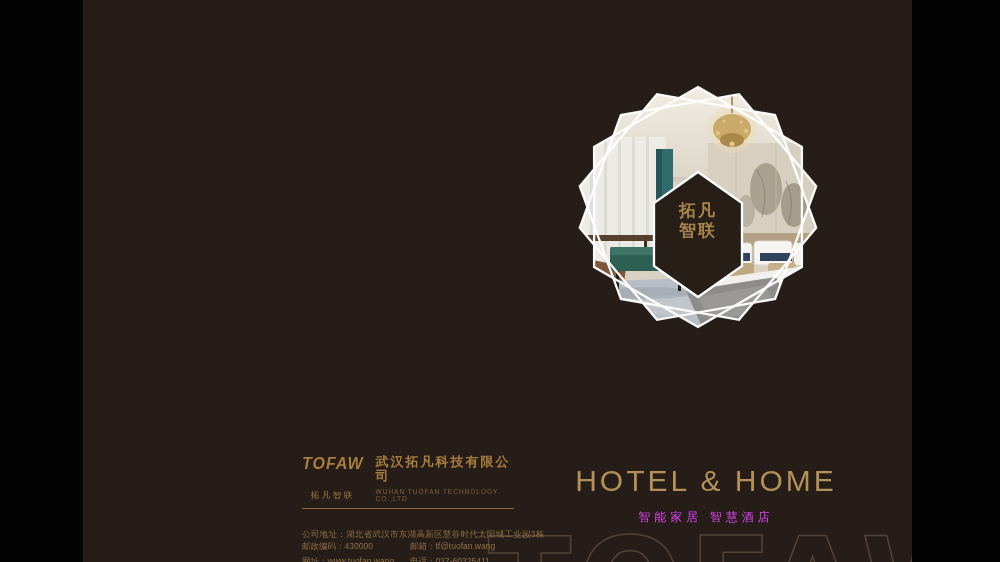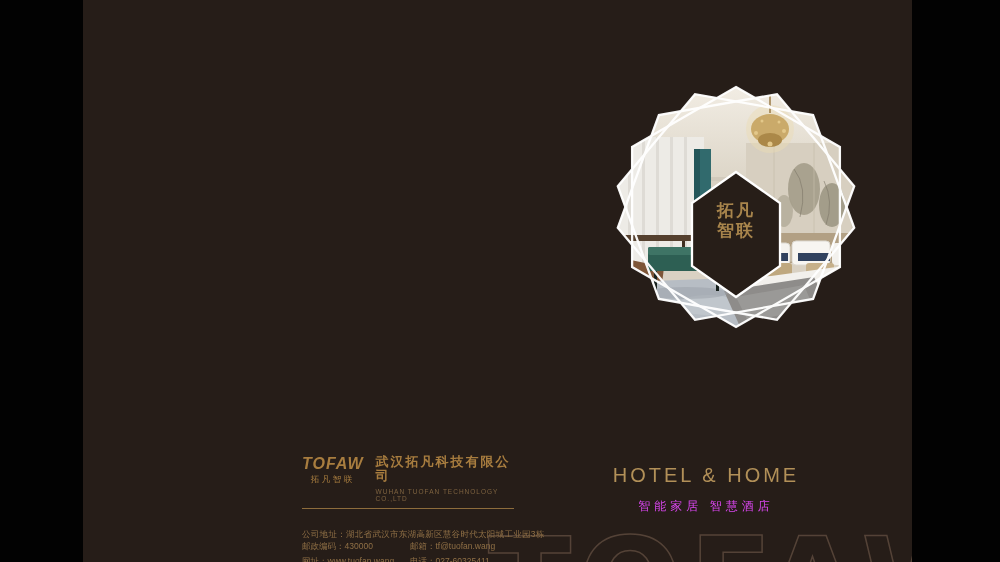--- a/index.html
+++ b/index.html
@@ -16,43 +16,43 @@
   
   .watermark {
     position:absolute; left:488px; top:521px; z-index:5;
     font-family:"DejaVu Sans", sans-serif;
     font-size:122px; font-weight:700; letter-spacing:7px; line-height:1;
     color:transparent; -webkit-text-stroke:1.5px #574539;
     white-space:nowrap; opacity:.95;
   }
 
   
-  .emblem { position:absolute; left:608px; top:85px; width:256px; height:250px; z-index:10; }
+  .emblem { position:absolute; left:570px; top:85px; width:256px; height:250px; z-index:10; }
   .emblem svg { display:block; }
   .emblem-center-text { font-family:"Liberation Sans", sans-serif; font-weight:bold; }
 
   
   .tagline { position:absolute; left:558px; top:464px; width:296px; text-align:center; z-index:10; }
   .tagline-title {
-    font-size:20px; font-weight:400; letter-spacing:3px;
+    font-size:30px; font-weight:400; letter-spacing:3px;
     color:#b29058; white-space:nowrap;
   }
   .tagline-sub {
     margin-top:11px; font-size:12px; letter-spacing:4px; color:#d946ef; white-space:nowrap;
   }
 
   
   .company { position:absolute; left:302px; top:456px; width:220px; color:#8f6f45; z-index:10; }
   .company-head { display:flex; align-items:flex-start; gap:12px; }
   .logo-block { text-align:center; }
   .logo-text {
     font-style:italic; font-weight:800; font-size:16px; letter-spacing:1px;
     color:#a87d3f; line-height:1;
   }
-  .logo-sub { margin-top:2px; font-size:8.5px; letter-spacing:2.5px; color:#a87d3f; }
+  .logo-sub { margin-top:18px; font-size:8.5px; letter-spacing:2.5px; color:#a87d3f; }
   .name-cn { font-size:13px; font-weight:bold; letter-spacing:2px; color:#a87d3f; line-height:1.1;font-family:Liberation Mono, monospace; }
   .name-en { margin-top:3px; font-size:6.5px; letter-spacing:1px; color:#7e6340; }
   .gold-rule { width:212px; height:1px; background:#8d6c3c; margin-top:6px; }
   .addr { margin-top:20px; font-size:8.5px; letter-spacing:.3px; white-space:nowrap; }
   .info-grid { display:grid; grid-template-columns:106px auto; column-gap:2px; row-gap:3px; margin-top:0; }
   .info-grid div { font-size:8.5px; white-space:nowrap; }
 </style>
 </head>
 <body>
 

